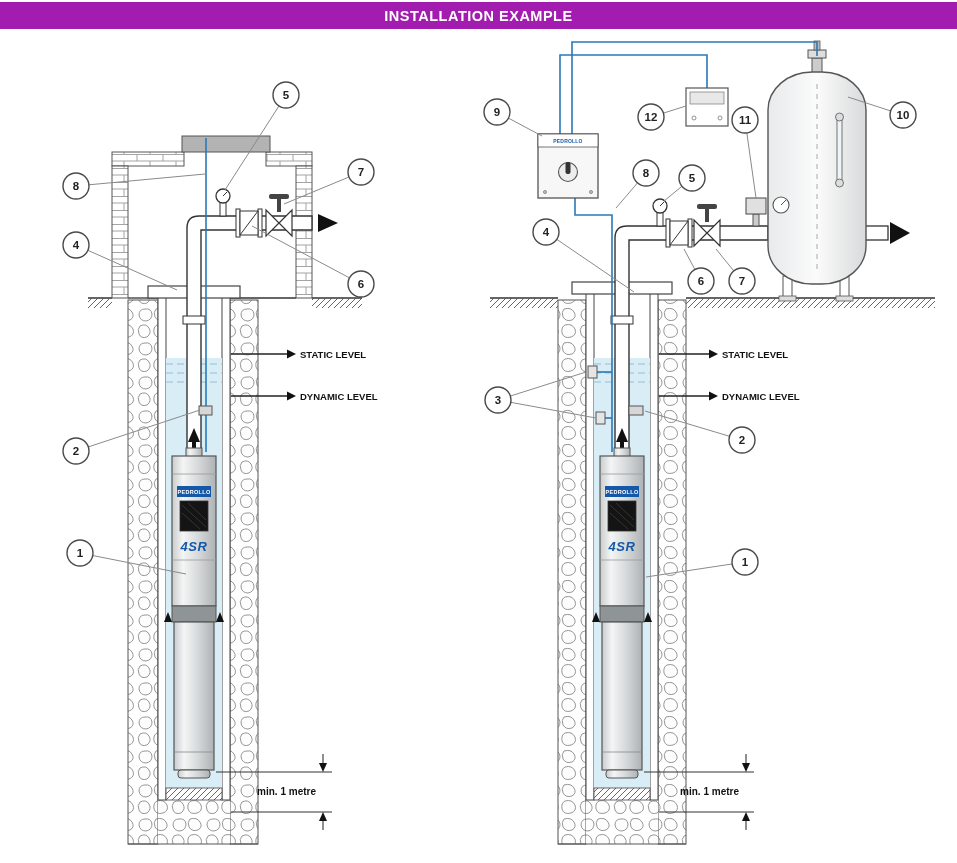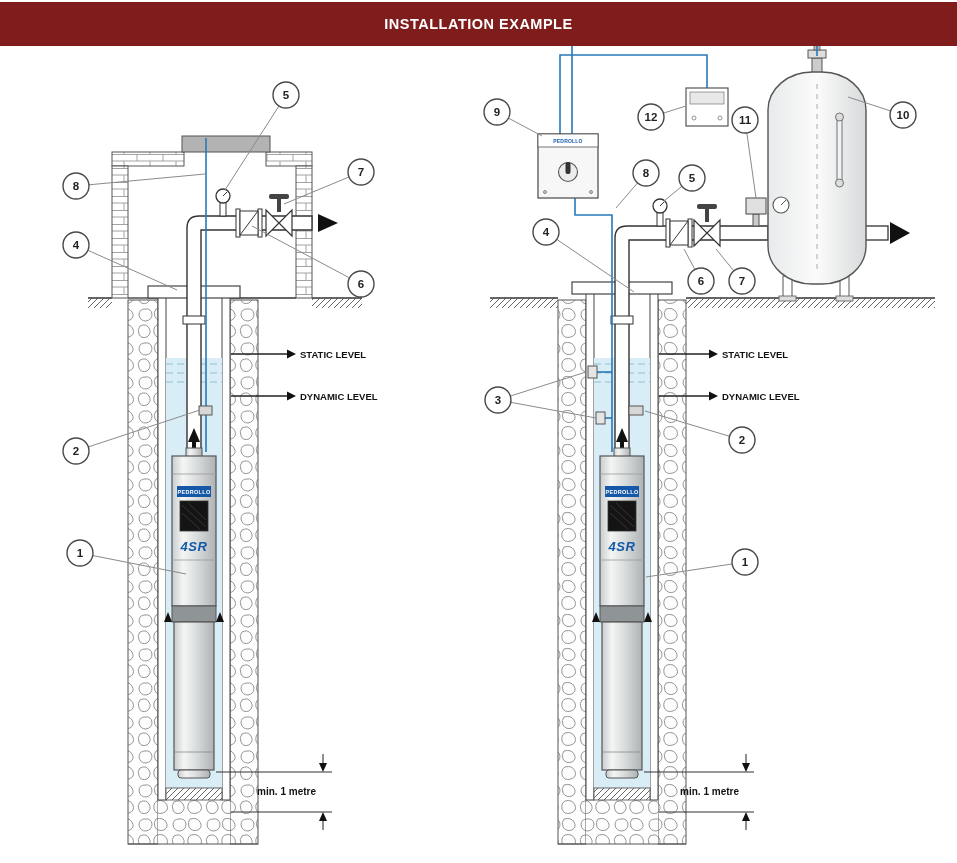--- a/index.html
+++ b/index.html
@@ -1,17 +1,17 @@
 <!DOCTYPE html>
 <html><head>
 <meta charset="utf-8">
 <style>
   html,body{margin:0;padding:0;background:#fff;}
   .page{position:relative;width:957px;height:863px;background:#fff;overflow:hidden;font-family:"Liberation Sans",sans-serif;}
-  .header{position:absolute;top:2px;left:0;width:100%;height:44px;background:#7f1d1d;display:flex;align-items:center;justify-content:center;z-index:2;}
+  .header{position:absolute;top:2px;left:0;width:100%;height:27px;background:#a21caf;display:flex;align-items:center;justify-content:center;z-index:2;}
   .header span{color:#fff;font-size:14.5px;font-weight:700;letter-spacing:.5px;}
   .stage{position:absolute;top:0;left:0;z-index:1;}
   svg .lvl{font:700 9.5px "Liberation Sans",sans-serif;fill:#111;}
   svg .minl{font:700 10px "Liberation Sans",sans-serif;fill:#111;}
   svg .co{font:700 11.5px "Liberation Sans",sans-serif;fill:#222;}
   svg .brandw{font:700 5.5px "Liberation Sans",sans-serif;fill:#fff;letter-spacing:.3px;}
   svg .brandb{font:700 5px "Liberation Sans",sans-serif;fill:#1a5dab;letter-spacing:.2px;}
   svg .model{font:italic 800 13px "Liberation Sans",sans-serif;fill:#1558a7;letter-spacing:.5px;}
   svg line.ld, svg polyline.ld{stroke:#8a8a8a;stroke-width:1;fill:none;}
   svg circle.cc{fill:#fff;stroke:#4a4a4a;stroke-width:1.4;}

